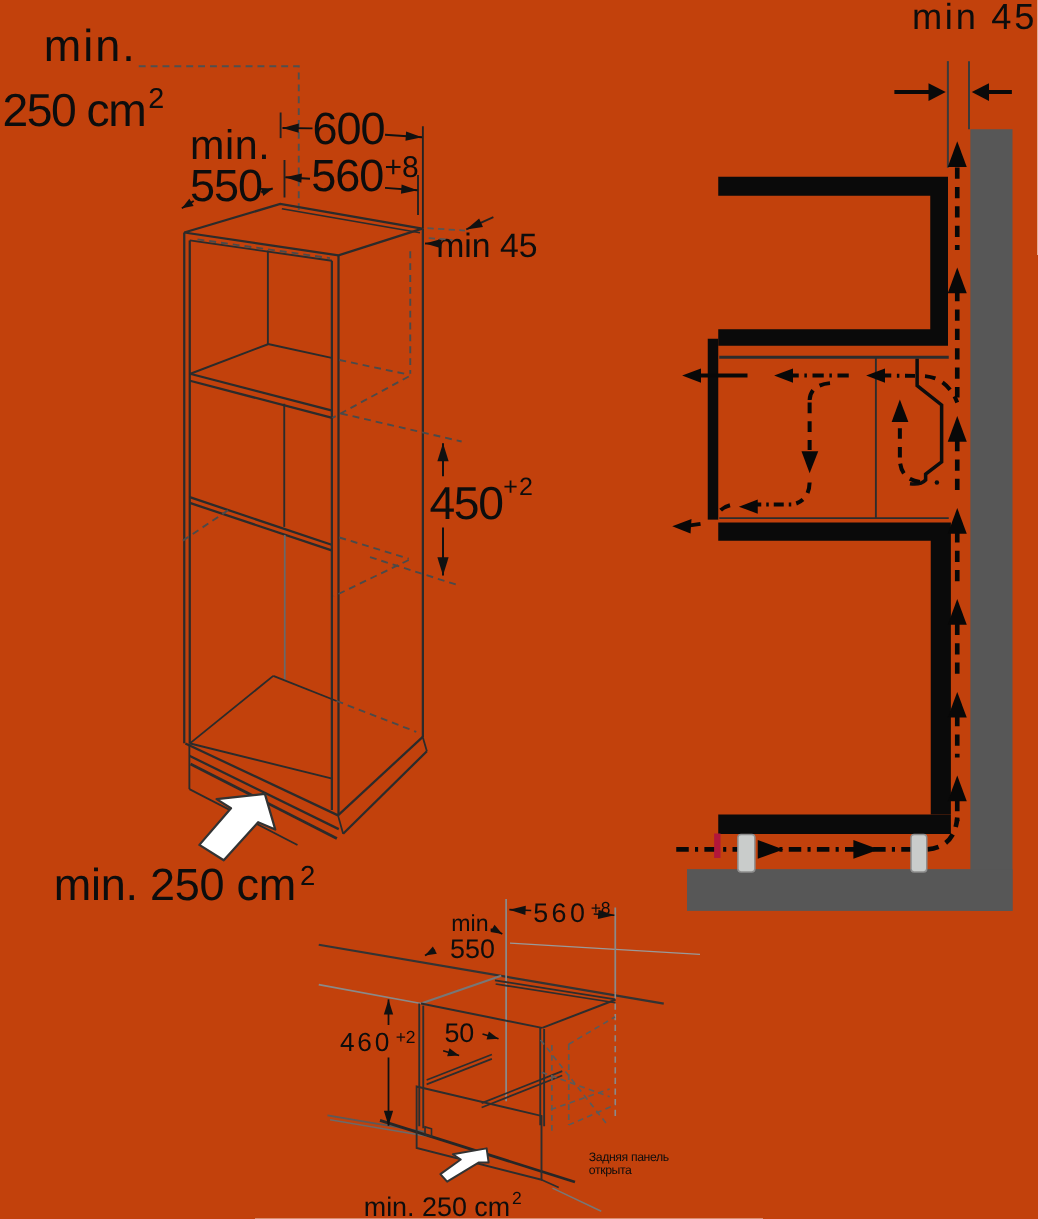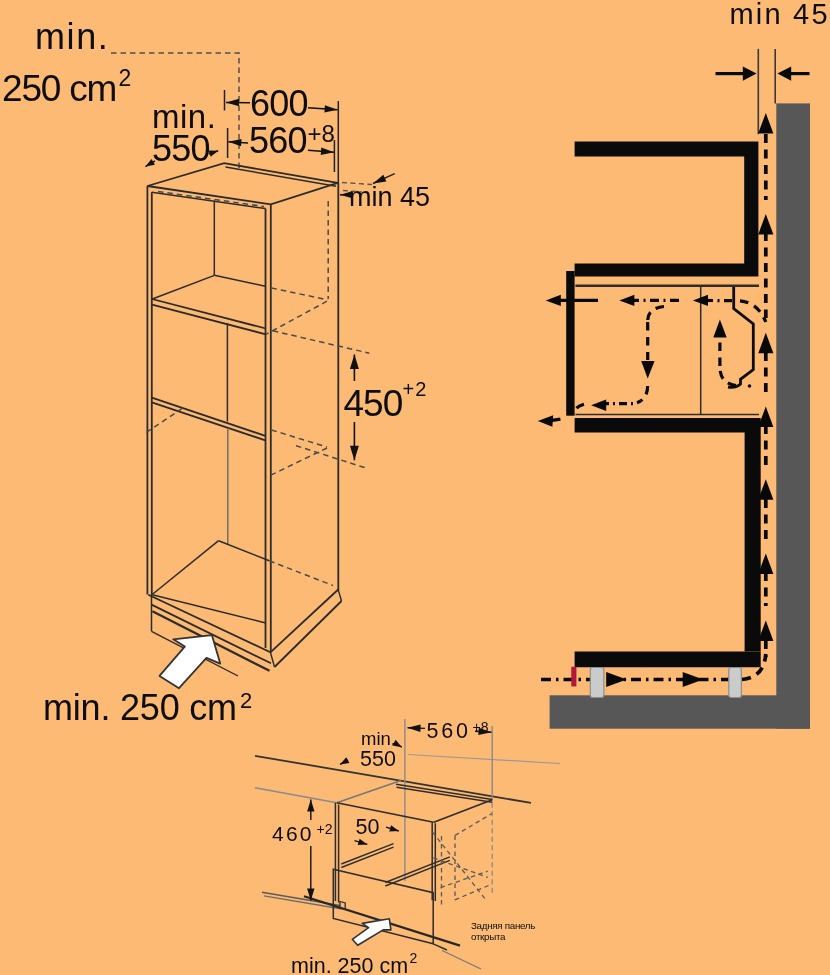--- a/index.html
+++ b/index.html
@@ -1,16 +1,16 @@
 <!DOCTYPE html>
 <html><head>
 <meta charset="utf-8">
 <style>
 html,body{margin:0;padding:0;background:#ffffff;}
-#page{width:830px;height:975px;position:relative;overflow:hidden;background:#fdba74;}
+#page{width:830px;height:975px;position:relative;overflow:hidden;background:#c2410c;}
 text{font-family:"Liberation Sans",sans-serif;fill:#0d0d0d;}
 </style>
 </head>
 <body>
 <div id="page">
 <svg width="830" height="975" viewBox="0 0 830 975">
 <defs>
 <marker id="da" markerWidth="16" markerHeight="10" refX="13.5" refY="5" orient="auto" markerUnits="userSpaceOnUse">
   <path d="M13.5,5 L0.5,1.3 L0.5,8.7 Z" fill="#111"></path>
 </marker>

